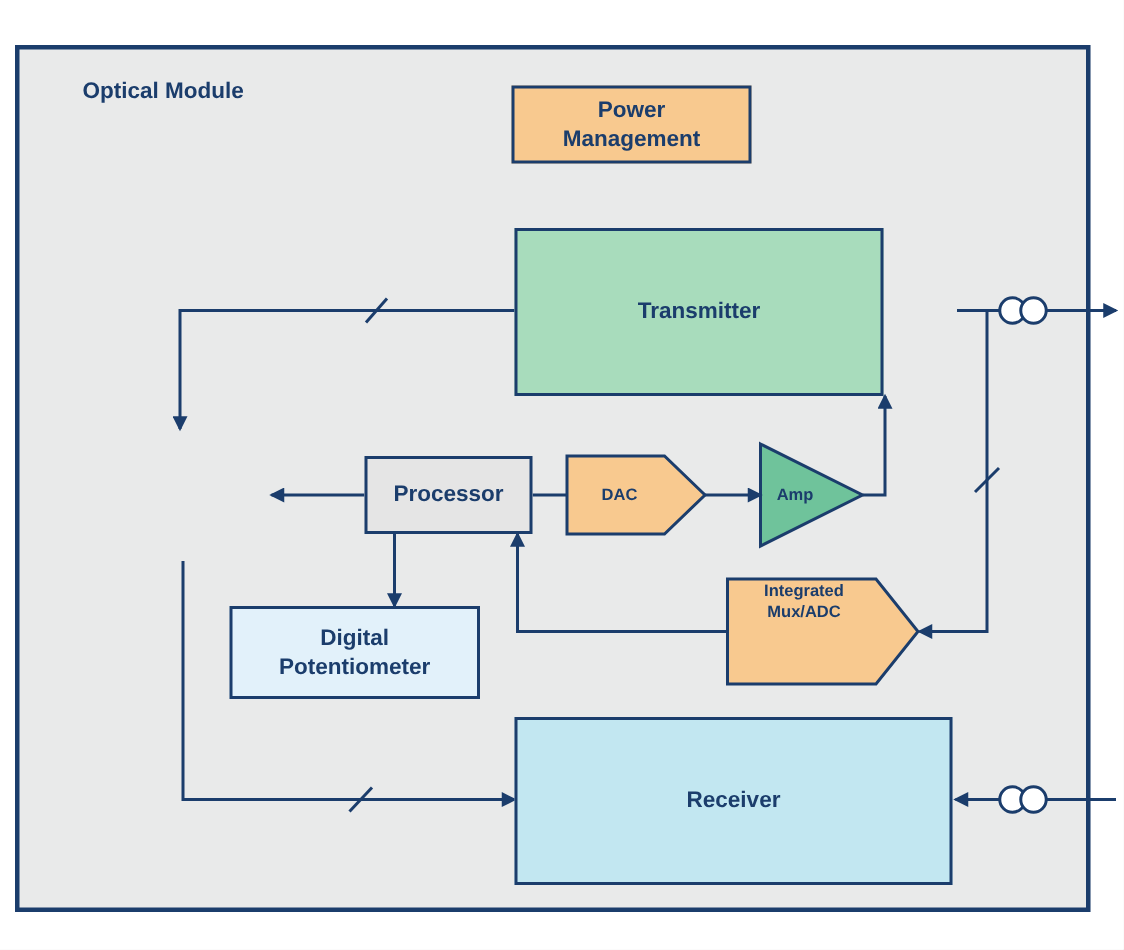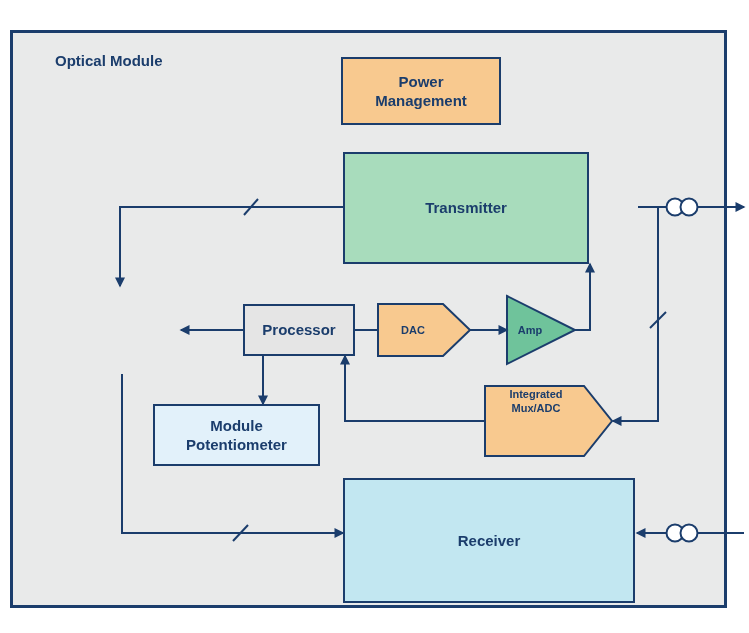--- a/index.html
+++ b/index.html
@@ -120,38 +120,38 @@
 
     <polyline class="wire" points="638,207 744,207" marker-end="url(#arrow)"></polyline>
     <circle class="coupler" cx="675" cy="207" r="8.5"></circle>
     <circle class="coupler" cx="689" cy="207" r="8.5"></circle>
 
     <polyline class="wire" points="744,533 637,533" marker-end="url(#arrow)"></polyline>
     <circle class="coupler" cx="675" cy="533" r="8.5"></circle>
     <circle class="coupler" cx="689" cy="533" r="8.5"></circle>
   </svg>
 
-  <div class="block fill-orange" style="left:341px; top:57px; width:160px; height:68px;">
+  <div class="block fill-orange" style="left:341px; top:57px; width:160px; height:52px;">
     <span class="w110">Power Management</span>
   </div>
 
   <div class="block fill-green" style="left:343px; top:152px; width:246px; height:112px;align-items:center;">
     <span>Transmitter</span>
   </div>
 
 
   <div class="block fill-pink" style="left:243px; top:304px; width:112px; height:52px;">
     <span>Processor</span>
   </div>
 
   <div class="block fill-paleblue" style="left:153px; top:404px; width:167px; height:62px;">
-    <span class="w125">Module Potentiometer</span>
+    <span class="w125">Digital Potentiometer</span>
   </div>
 
-  <div class="block fill-cyan" style="left:343px; top:478px; width:292px; height:125px;">
+  <div class="block fill-cyan" style="left:343px; top:478px; width:292px; height:112px;">
     <span>Receiver</span>
   </div>
 
   <div class="shape-label" style="left:378px; top:304px; width:70px; height:52px;">DAC</div>
 
   <div class="shape-label" style="left:504px; top:317px; width:52px; height:26px;">Amp</div>
 
   <div class="shape-label" style="left:487px; top:366px; width:98px; height:70px;">
     <span class="w100">Integrated Mux/ADC</span>
   </div>

